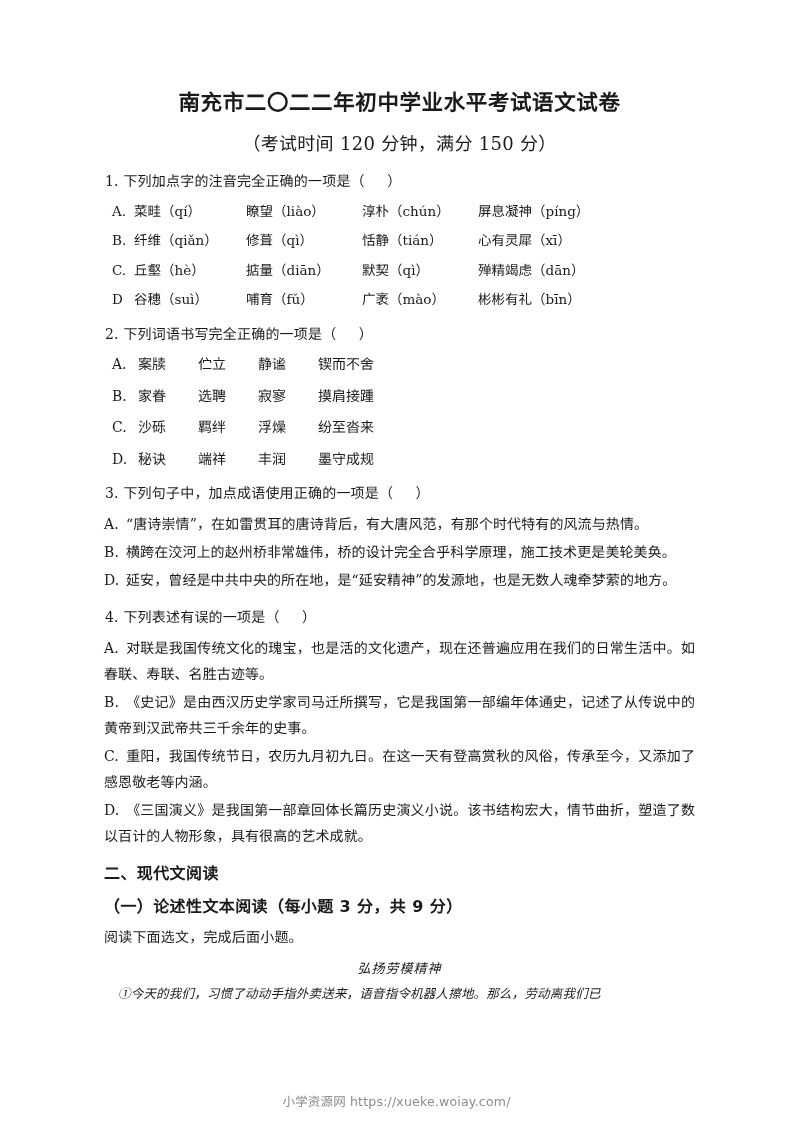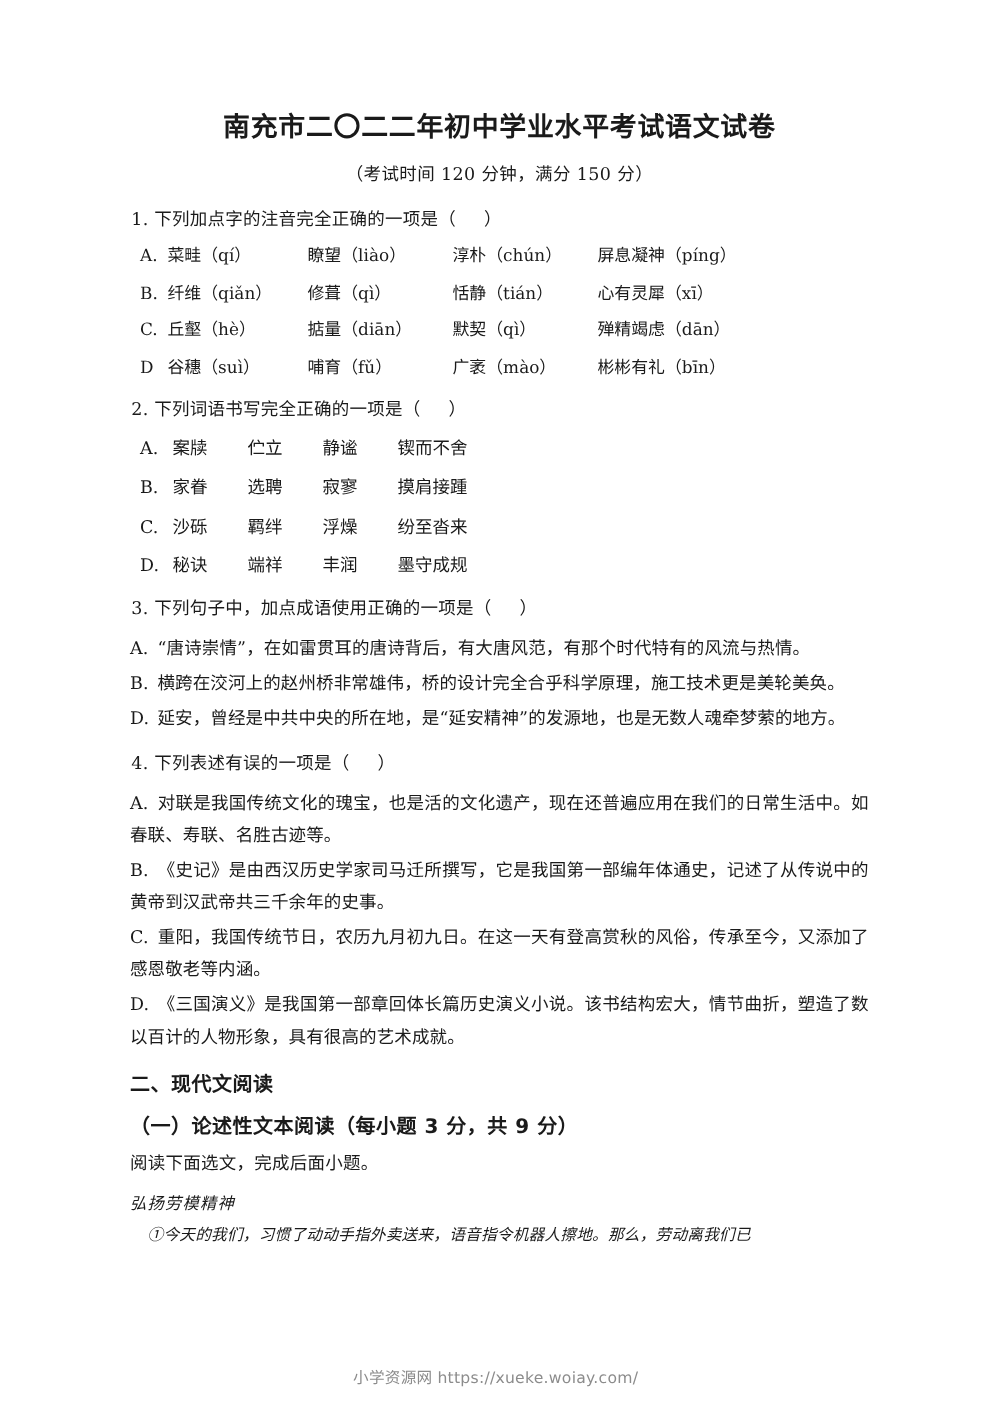--- a/index.html
+++ b/index.html
@@ -30,21 +30,21 @@
     text-align: center;
     font-size: 21.5px;
     font-weight: bold;
     letter-spacing: 0.6px;
     line-height: 1.35;
     margin: 0 0 14px 0;
     font-family: "DejaVu Sans", "Liberation Sans", sans-serif;
   }
   .doc-subtitle {
     text-align: center;
-    font-size: 14px;
+    font-size: 18px;
     line-height: 1.4;
     margin: 0 0 14px 0;
     letter-spacing: 0.3px;
   }
 
   
   .section-heading {
     font-size: 16px;
     font-weight: bold;
     letter-spacing: 0.4px;
@@ -115,20 +115,21 @@
   }
 
   
   .instruction {
     font-size: 14px;
     line-height: 1.6;
     margin: 6px 0 10px 0;
     letter-spacing: 0.2px;
   }
   .passage-title {
+    text-align: center;
     font-size: 13px;
     margin: 6px 0 6px 0;
     font-family: "DejaVu Serif", "Liberation Serif", serif;
     font-style: italic;
     letter-spacing: 1px;
   }
   .passage-para {
     font-size: 12.5px;
     line-height: 1.75;
     text-indent: 0;

